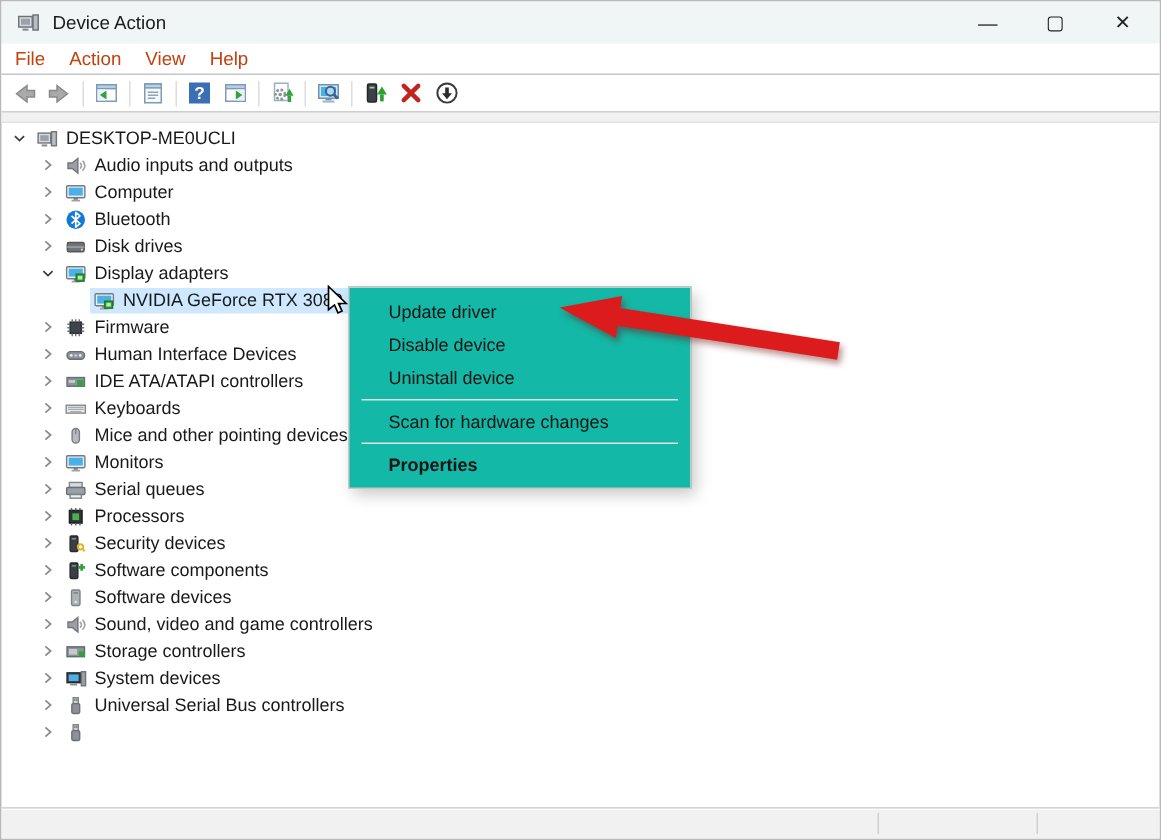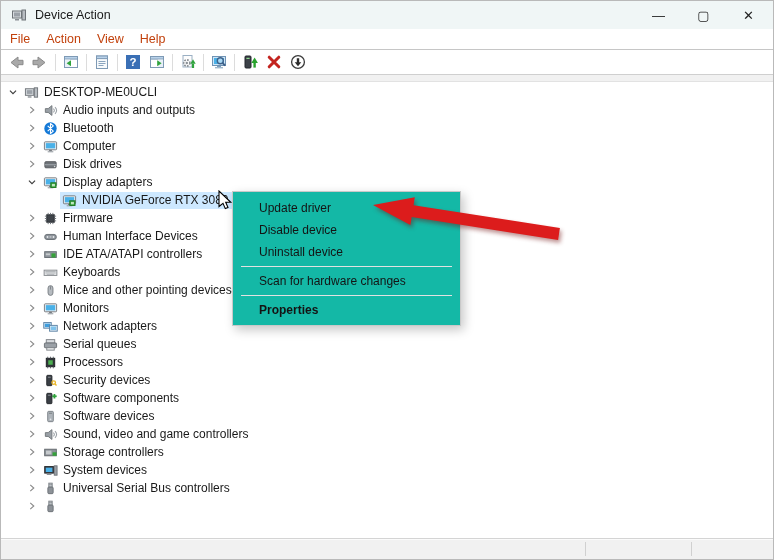--- a/index.html
+++ b/index.html
@@ -240,43 +240,43 @@
       </div>
       <div class="trow" style="padding-left: 22px;">
         <span class="chev">
           <svg viewBox="0 0 16 16" width="14" height="14">
             <polyline points="6,4.5 10,8 6,11.5" fill="none" stroke="#8a8a8a" stroke-width="1.3"></polyline>
           </svg>
         </span>
         <span class="tcontent">
           <span class="ticon">
             <svg viewBox="0 0 16 16" width="15" height="15">
-              <circle cx="8" cy="8" r="6.6" fill="#1479d7"></circle>
-              <path d="M5,5.2 L11,10.8 L8,13.3 L8,2.7 L11,5.2 L5,10.8" stroke="#ffffff" stroke-width="1.2" fill="none" stroke-linejoin="round"></path>
-            </svg>
-          </span>
-          <span class="tlabel">Bluetooth</span>
-        </span>
-      </div>
-      <div class="trow" style="padding-left: 22px;">
-        <span class="chev">
-          <svg viewBox="0 0 16 16" width="14" height="14">
-            <polyline points="6,4.5 10,8 6,11.5" fill="none" stroke="#8a8a8a" stroke-width="1.3"></polyline>
-          </svg>
-        </span>
-        <span class="tcontent">
-          <span class="ticon">
-            <svg viewBox="0 0 16 16" width="15" height="15">
               <rect x="1.5" y="3" width="13" height="8.5" rx="0.8" fill="#e8eef3" stroke="#767b80"></rect>
               <rect x="3" y="4.4" width="10" height="5.6" fill="#4ab1e8"></rect>
               <rect x="6.5" y="11.5" width="3" height="1.5" fill="#767b80"></rect>
               <rect x="5" y="13" width="6" height="1.2" fill="#9aa0a6"></rect>
             </svg>
           </span>
           <span class="tlabel">Computer</span>
+        </span>
+      </div>
+      <div class="trow" style="padding-left: 22px;">
+        <span class="chev">
+          <svg viewBox="0 0 16 16" width="14" height="14">
+            <polyline points="6,4.5 10,8 6,11.5" fill="none" stroke="#8a8a8a" stroke-width="1.3"></polyline>
+          </svg>
+        </span>
+        <span class="tcontent">
+          <span class="ticon">
+            <svg viewBox="0 0 16 16" width="15" height="15">
+              <circle cx="8" cy="8" r="6.6" fill="#1479d7"></circle>
+              <path d="M5,5.2 L11,10.8 L8,13.3 L8,2.7 L11,5.2 L5,10.8" stroke="#ffffff" stroke-width="1.2" fill="none" stroke-linejoin="round"></path>
+            </svg>
+          </span>
+          <span class="tlabel">Bluetooth</span>
         </span>
       </div>
       <div class="trow" style="padding-left: 22px;">
         <span class="chev">
           <svg viewBox="0 0 16 16" width="14" height="14">
             <polyline points="6,4.5 10,8 6,11.5" fill="none" stroke="#8a8a8a" stroke-width="1.3"></polyline>
           </svg>
         </span>
         <span class="tcontent">
           <span class="ticon">
@@ -417,38 +417,20 @@
         <span class="tcontent">
           <span class="ticon">
             <svg viewBox="0 0 16 16" width="15" height="15">
               <rect x="1.5" y="3" width="13" height="8.5" rx="0.8" fill="#e8eef3" stroke="#767b80"></rect>
               <rect x="3" y="4.4" width="10" height="5.6" fill="#4ab1e8"></rect>
               <rect x="6.5" y="11.5" width="3" height="1.5" fill="#767b80"></rect>
               <rect x="5" y="13" width="6" height="1.2" fill="#9aa0a6"></rect>
             </svg>
           </span>
           <span class="tlabel">Monitors</span>
-        </span>
-      </div>
-      <div class="trow" style="padding-left: 22px;">
-        <span class="chev">
-          <svg viewBox="0 0 16 16" width="14" height="14">
-            <polyline points="6,4.5 10,8 6,11.5" fill="none" stroke="#8a8a8a" stroke-width="1.3"></polyline>
-          </svg>
-        </span>
-        <span class="tcontent">
-          <span class="ticon">
-            <svg viewBox="0 0 16 16" width="15" height="15">
-              <rect x="0.8" y="3.8" width="8" height="6" fill="#cde6f6" stroke="#5d82a3"></rect>
-              <rect x="2" y="5" width="5.6" height="3.6" fill="#3f9ddc"></rect>
-              <rect x="7" y="6.8" width="8.2" height="6.2" fill="#e2eef7" stroke="#5d82a3"></rect>
-              <rect x="8.2" y="8" width="5.8" height="3.8" fill="#7fc3ec"></rect>
-            </svg>
-          </span>
-          <span class="tlabel">Network adapters</span>
         </span>
       </div>
       <div class="trow" style="padding-left: 22px;">
         <span class="chev">
           <svg viewBox="0 0 16 16" width="14" height="14">
             <polyline points="6,4.5 10,8 6,11.5" fill="none" stroke="#8a8a8a" stroke-width="1.3"></polyline>
           </svg>
         </span>
         <span class="tcontent">
           <span class="ticon">

